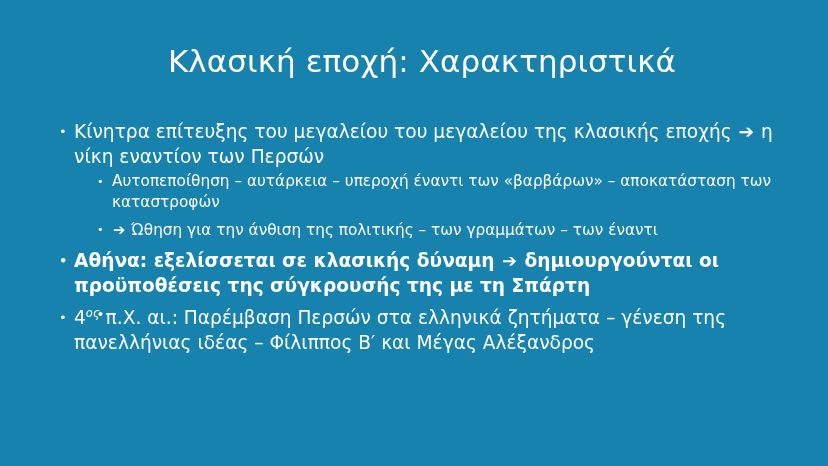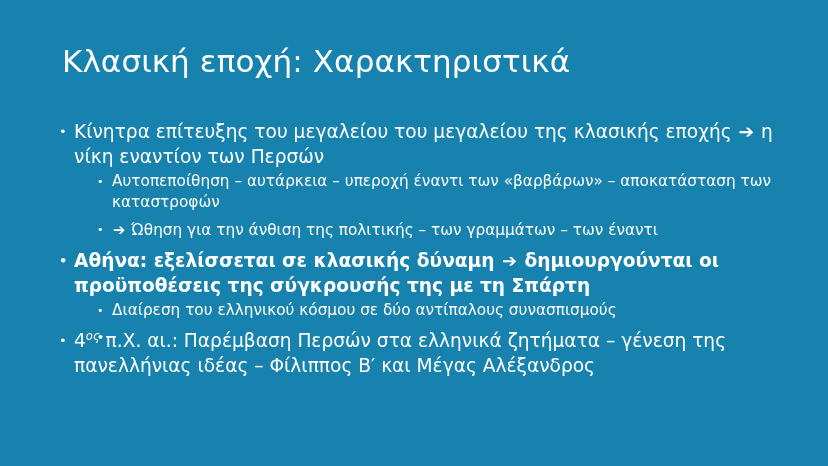--- a/index.html
+++ b/index.html
@@ -23,20 +23,21 @@
     position: absolute;
     left: 62px;
     top: 42px;
     width: 720px;
     color: #ffffff;
     font-size: 31px;
     line-height: 38px;
     font-weight: 400;
     letter-spacing: 0.1px;
     white-space: nowrap;
+    text-align: center;
   }
   #body-block {
     position: absolute;
     left: 58px;
     top: 119px;
     width: 760px;
   }
   ul.lvl1 {
     list-style: none;
     margin: 0;
@@ -137,21 +138,20 @@
       </ul>
 
       <li class="item l1 bold gap-top">
         <span class="bullet">•</span>
         <span>Αθήνα: εξελίσσεται σε κλασικής δύναμη </span><span class="arrow">➔</span><span> δημιουργούνται οι προϋποθέσεις της σύγκρουσής της με τη Σπάρτη</span>
       </li>
 
       <ul class="lvl2">
         <li class="item l2">
           <span class="bullet">•</span>
-          <span>Διαίρεση του ελληνικού κόσμου σε δύο αντίπαλους συνασπισμούς</span>
         </li>
         <li class="item l2 bold gap-top-sm">
           <span class="bullet">•</span>
         </li>
       </ul>
 
       <li class="item l1 gap-top">
         <span class="bullet">•</span>
         <span>4</span><sup class="ord">ος</sup><span> π.Χ. αι.: Παρέμβαση Περσών στα ελληνικά ζητήματα – γένεση της πανελλήνιας ιδέας – Φίλιππος Β′ και Μέγας Αλέξανδρος</span>
       </li>

